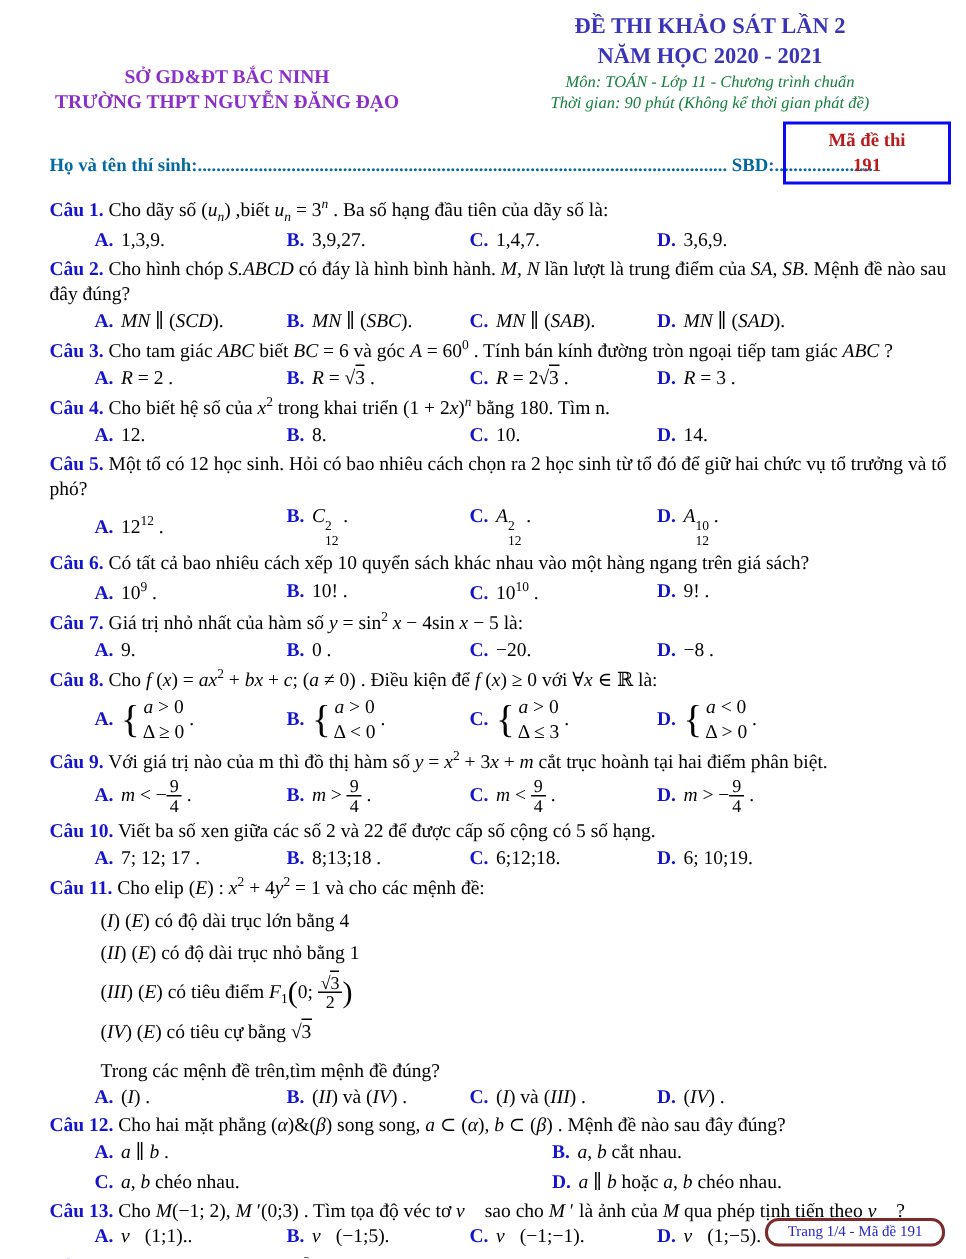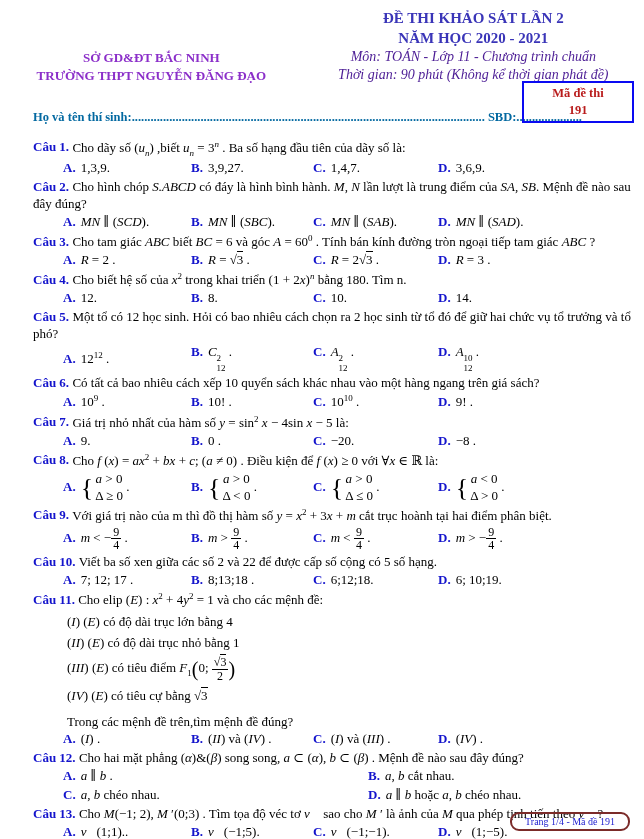--- a/index.html
+++ b/index.html
@@ -4,21 +4,21 @@
 <style>
   html,body{margin:0;padding:0;background:#ffffff;}
   body{font-family:"Liberation Serif","DejaVu Serif",serif;font-size:13px;color:#000;}
   .page{position:relative;width:644px;height:839px;background:#fff;overflow:hidden;}
 
   
   .header{display:flex;padding-top:9px;align-items:flex-end;}
   .h-left{width:47%;text-align:center;color:#8b2fc9;font-weight:bold;font-size:13px;line-height:1.35;}
   .h-right{width:53%;text-align:center;line-height:1.3;}
   .h-right .t1{color:#3a35b8;font-weight:bold;font-size:15px;}
-  .h-right .t2{color:#4c1d95;font-style:italic;font-size:14px;}
+  .h-right .t2{color:#15803d;font-style:italic;font-size:11px;}
 
   .code-box{position:absolute;top:81px;right:10px;width:104px;border:2px solid #0a0af2;
             text-align:center;color:#b91c1c;font-weight:bold;font-size:12.5px;line-height:1.35;padding:2px 2px;}
   .student-line{margin:26px 10px 10px 33px;color:#0369a1;font-weight:bold;font-size:12.5px;
                 white-space:nowrap;overflow:hidden;}
 
   
   .content{padding:2px 8px 0 33px;}
   .q{margin:0 0 2px 0;}
   .stem{line-height:1.3;margin:1px 0;}
@@ -159,21 +159,21 @@
                 <span class="brace">{</span>
                 <span class="rows">
                   <span><i>a</i> &gt; 0</span>
                   <span>Δ &lt; 0</span>
                 </span>
               </span> .</span></div>
           <div class="opt"><b class="ok">C.</b><span><span class="sys">
                 <span class="brace">{</span>
                 <span class="rows">
                   <span><i>a</i> &gt; 0</span>
-                  <span>Δ ≤ 0</span>
+                  <span>Δ ≤ 3</span>
                 </span>
               </span> .</span></div>
           <div class="opt"><b class="ok">D.</b><span><span class="sys">
                 <span class="brace">{</span>
                 <span class="rows">
                   <span><i>a</i> &lt; 0</span>
                   <span>Δ &gt; 0</span>
                 </span>
               </span> .</span></div>
         </div>

